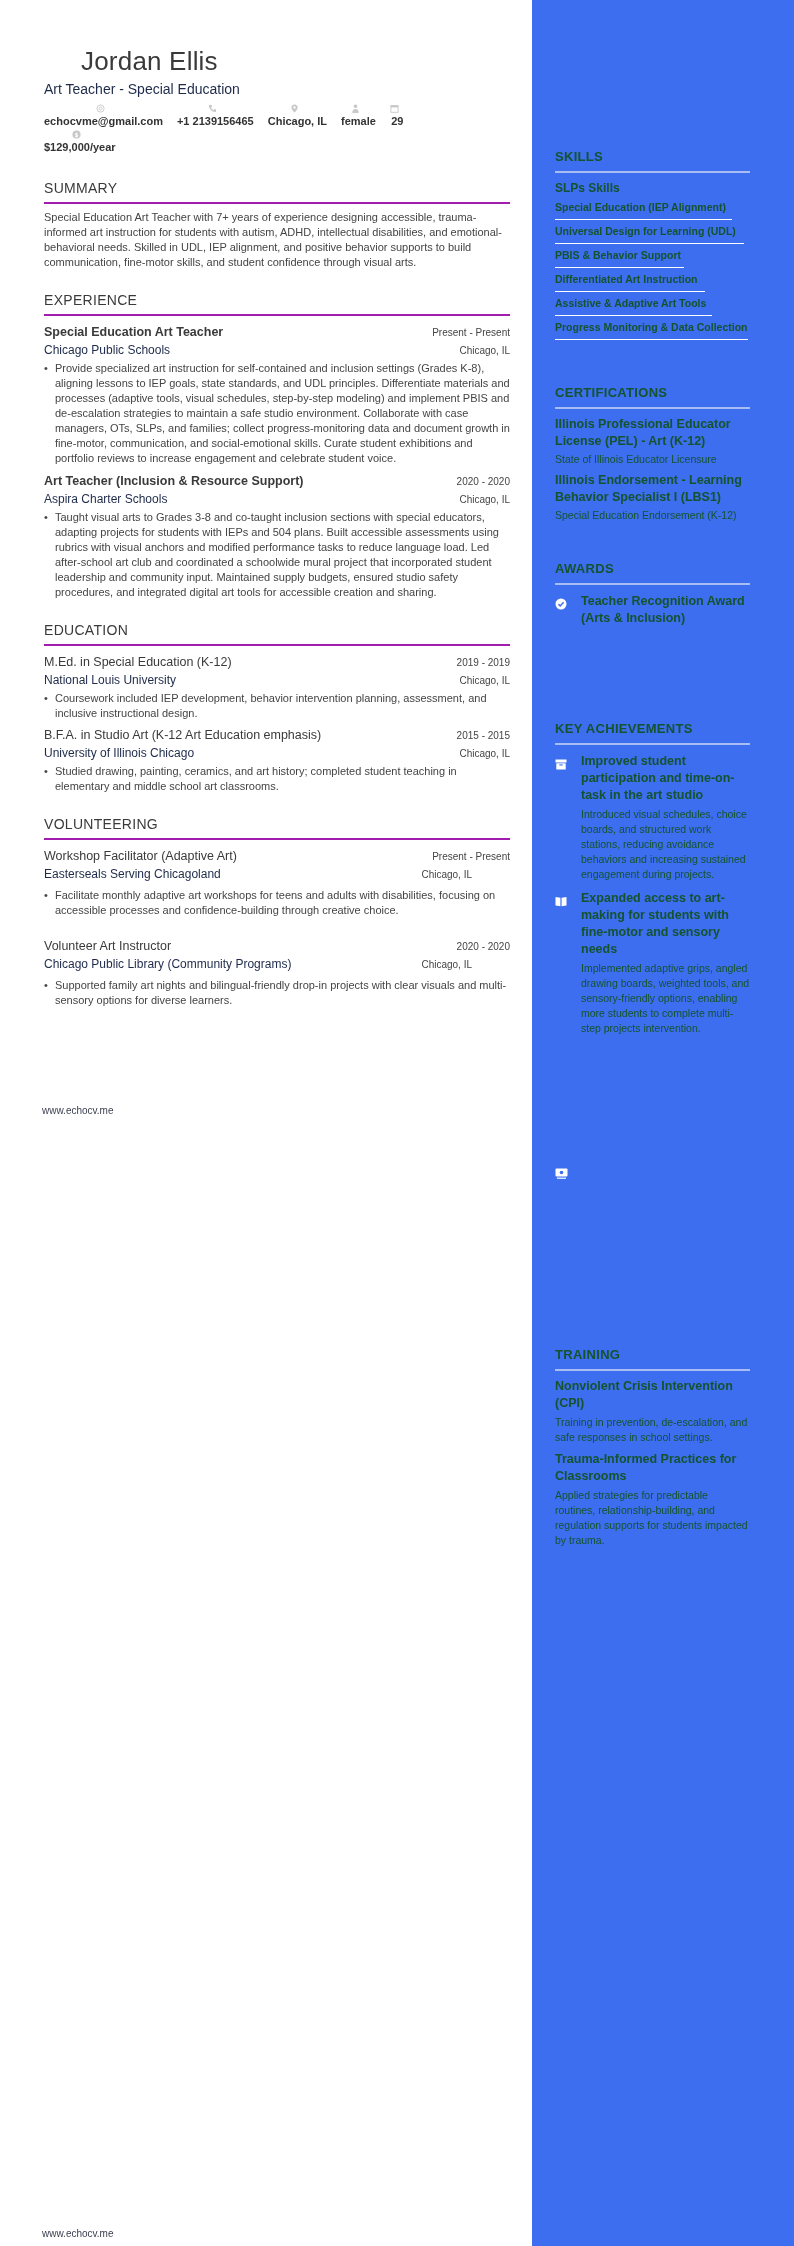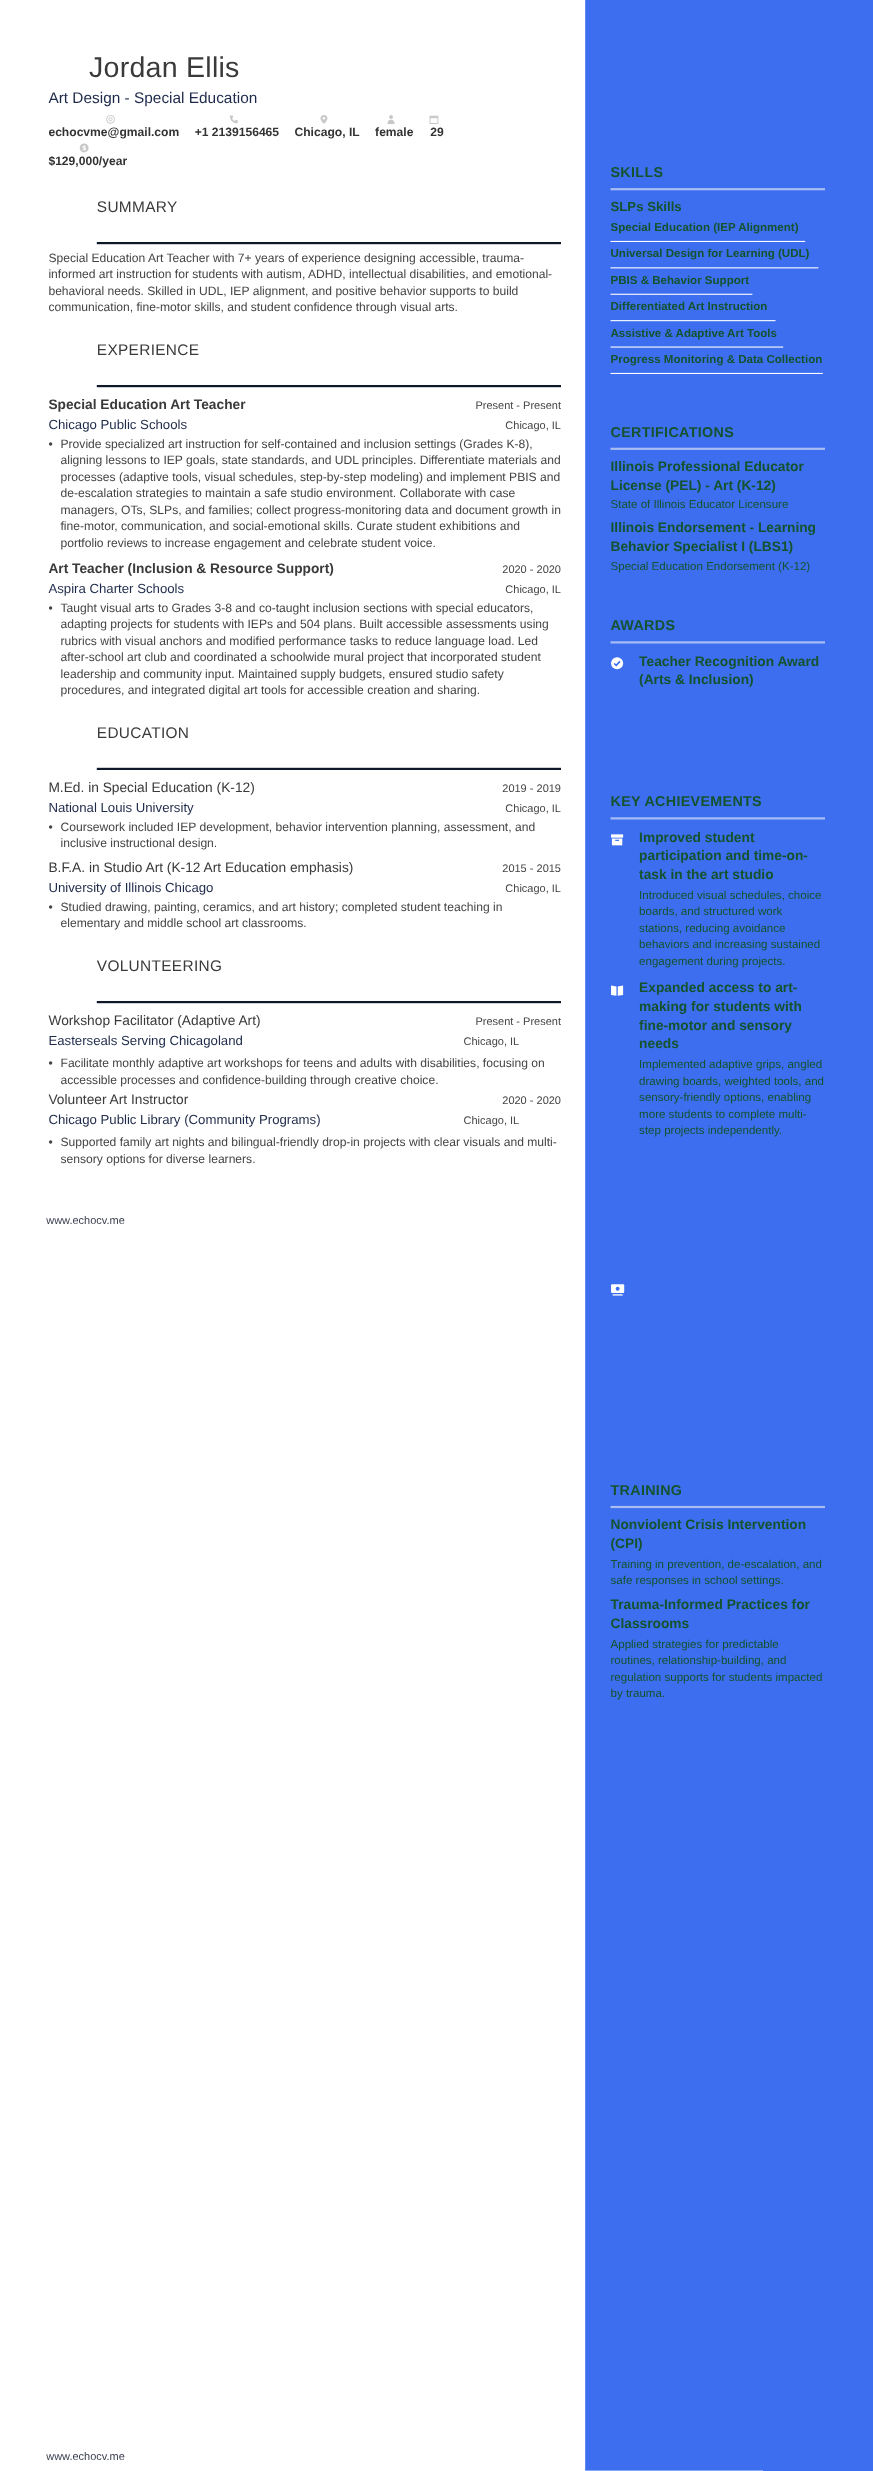--- a/index.html
+++ b/index.html
@@ -10,21 +10,21 @@
 
   .main { position: absolute; left: 44px; top: 46px; width: 466px; }
   .name { font-size: 26px; font-weight: 400; color: #3a3a3a; letter-spacing: 0.2px; line-height: 30px; margin-left: 37px; }
   .title { font-size: 14px; color: #1e2a4a; margin-top: 4px; line-height: 18px; }
   .contacts { margin-top: 6px; font-size: 11px; font-weight: 700; color: #333; line-height: 17px; }
   .contact-row { display: flex; align-items: center; flex-wrap: wrap; }
   .contact { display: inline-flex; align-items: center; margin-right: 14px; flex-direction: column; }
   .cicon { width: 9px; height: 9px; margin-right: 6px; display: inline-block; color: #c8c8c8; }
 
   .section { margin-top: 22px; }
-  .section-title { font-size: 14px; color: #3a3a3a; letter-spacing: 0.3px; line-height: 17px; padding-bottom: 23px; border-bottom: 2px solid #0f172a; margin-left: 44px; }
+  .section-title { font-size: 14px; color: #3a3a3a; letter-spacing: 0.3px; line-height: 17px; padding-bottom: 5px; border-bottom: 2px solid #a21caf; }
   .summary-text { font-size: 11px; line-height: 15px; color: #444; margin-top: 6px; }
 
   .entry { margin-top: 7px; }
   .entry-head { display: flex; justify-content: space-between; align-items: baseline; }
   .entry-role { font-size: 12.5px; color: #3a3a3a; line-height: 18px; }
   .entry-role.bold { font-weight: 700; }
   .entry-date { font-size: 10px; color: #444; }
   .entry-org { font-size: 12px; color: #1e2a4a; line-height: 18px; }
   .entry-loc { font-size: 10px; color: #444; }
   .entry-loc.inset { margin-right: 38px; }
@@ -52,21 +52,21 @@
   .train-name { font-size: 12.5px; font-weight: 700; line-height: 17px; margin-top: 6px; }
   .train-desc { font-size: 10.5px; line-height: 15px; margin-top: 3px; }
 </style>
 </head>
 <body>
 
 <div class="sidebar-bg"></div>
 
 <div class="main">
   <div class="name">Jordan Ellis</div>
-  <div class="title">Art Design - Special Education</div>
+  <div class="title">Art Teacher - Special Education</div>
 
   <div class="contacts">
     <div class="contact-row">
       <span class="contact">
         <svg class="cicon" viewBox="0 0 10 10">
             <circle cx="5" cy="5" r="4" fill="none" stroke="#c8c8c8" stroke-width="1"></circle>
             <circle cx="5" cy="5" r="1.6" fill="none" stroke="#c8c8c8" stroke-width="1"></circle>
           </svg>
         <span>echocvme@gmail.com</span>
       </span>
@@ -203,21 +203,21 @@
         <span class="entry-loc inset">Chicago, IL</span>
       </div>
       <div class="bullets">
         <div class="bullet">
             <span class="dot">•</span>
             <span>Facilitate monthly adaptive art workshops for teens and adults with disabilities, focusing on accessible processes and confidence-building through creative choice.</span>
           </div>
       </div>
     </div>
 
-    <div class="entry" style="margin-top:1px">
+    <div class="entry" style="margin-top:19px">
       <div class="entry-head">
         <span class="entry-role">Volunteer Art Instructor</span>
         <span class="entry-date">2020 - 2020</span>
       </div>
       <div class="entry-head">
         <span class="entry-org">Chicago Public Library (Community Programs)</span>
         <span class="entry-loc inset">Chicago, IL</span>
       </div>
       <div class="bullets">
         <div class="bullet">
@@ -285,21 +285,21 @@
 
   <div class="ach">
     <div class="ach-icon">
       <svg width="12" height="11" viewBox="0 0 12 11">
           <path d="M0.5 1 L5.4 1.8 L5.4 10.3 L0.5 9.5 Z" fill="#fff"></path>
           <path d="M11.5 1 L6.6 1.8 L6.6 10.3 L11.5 9.5 Z" fill="#fff"></path>
         </svg>
     </div>
     <div class="ach-body">
       <div class="ach-title">Expanded access to art-making for students with fine-motor and sensory needs</div>
-      <div class="ach-desc">Implemented adaptive grips, angled drawing boards, weighted tools, and sensory-friendly options, enabling more students to complete multi-step projects independently.</div>
+      <div class="ach-desc">Implemented adaptive grips, angled drawing boards, weighted tools, and sensory-friendly options, enabling more students to complete multi-step projects intervention.</div>
     </div>
   </div>
 </div>
 
 <div class="side" style="top:1163px">
   <div class="ach" style="margin-top:0">
     <div class="ach-icon">
       <svg width="13" height="12" viewBox="0 0 13 12">
           <rect x="0.5" y="0.5" width="12" height="8" rx="1" fill="#fff"></rect>
           <circle cx="6.5" cy="4.5" r="1.8" fill="#3d6ef0"></circle>

